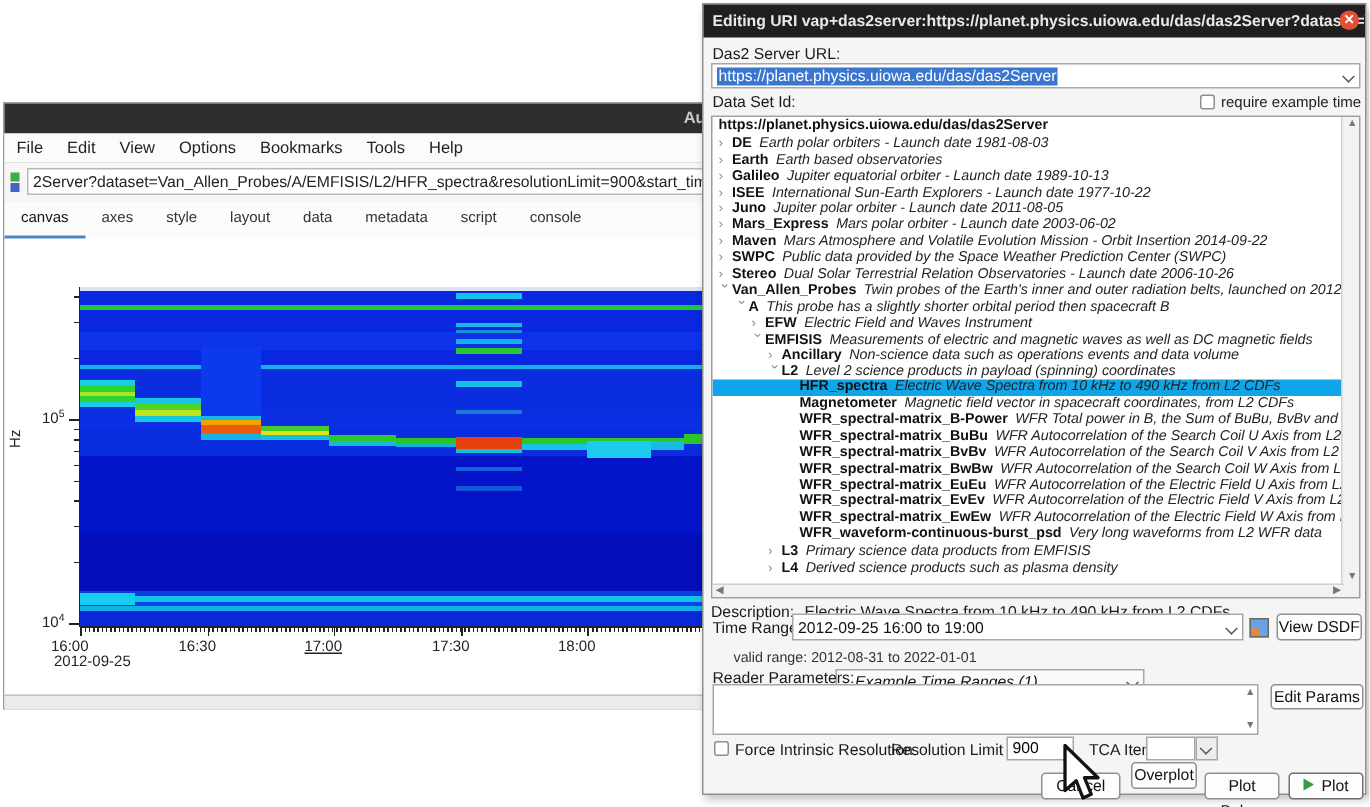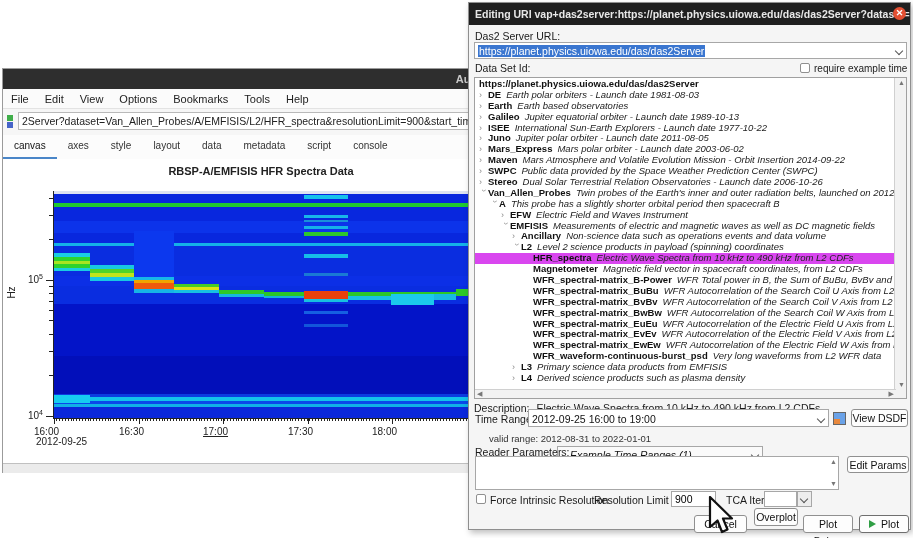--- a/index.html
+++ b/index.html
@@ -44,21 +44,21 @@
   .chev{position:absolute;right:4px;top:5px;width:5px;height:5px;border:solid #555;border-width:0 1px 1px 0;transform:rotate(45deg);}
   .sel-text{background:#3a76d0;color:#fff;padding:0 1px;}
   .checkbox{width:10px;height:10px;background:#fff;border:1px solid #8f8f8f;border-radius:2px;box-sizing:border-box;}
   .btn{background:#fdfdfd;border:1px solid #909090;border-radius:3px;font-size:10.5px;color:#111;
        text-align:center;box-sizing:border-box;}
   .tree{left:5px;top:74px;width:433px;height:322px;background:#fff;border:1px solid #a0a0a0;box-sizing:border-box;overflow:hidden;}
   .tree-rows{position:absolute;left:0;top:1px;width:420px;}
   .tree-row{position:relative;height:10.9px;line-height:10.9px;font-size:9.5px;white-space:nowrap;color:#111;}
   .tree-row .nm{font-weight:bold;}
   .tree-row .ds{font-style:italic;color:#222;margin-left:5px;}
-  .tree-row.selected{background:#d946ef;}
+  .tree-row.selected{background:#0ea5e9;}
   .tree-row .arrow{display:inline-block;width:9px;color:#8a8a8a;font-size:9px;}
   .tree-row .arrow.open{transform:rotate(90deg);}
   .vscroll{position:absolute;right:0;top:0;width:12px;height:100%;background:#f2f2f2;border-left:1px solid #d0d0d0;box-sizing:border-box;}
   .hscroll{position:absolute;left:0;bottom:0;width:421px;height:9px;background:#f2f2f2;border-top:1px solid #d0d0d0;box-sizing:border-box;}
   .scroll-arrow{position:absolute;font-size:7px;color:#777;line-height:8px;}
   .texta{left:6px;top:453px;width:364px;height:34px;background:#fff;border:1px solid #a7a7a7;box-sizing:border-box;}
   .play{display:inline-block;width:0;height:0;border-left:7px solid #2f9e44;border-top:4.5px solid transparent;
         border-bottom:4.5px solid transparent;margin-right:5px;position:relative;top:0px;}
   .tr-icon{width:13px;height:13px;border:1px solid #666;box-sizing:border-box;background:#6aa2e8;}
   .tr-icon::after{content:"";position:absolute;left:0;bottom:0;width:6px;height:5px;background:#e8883c;}
@@ -74,21 +74,20 @@
   <div class="abs ap-menubar"><span class="menu-item">File</span><span class="menu-item">Edit</span><span class="menu-item">View</span><span class="menu-item">Options</span><span class="menu-item">Bookmarks</span><span class="menu-item">Tools</span><span class="menu-item">Help</span></div>
   <div class="abs ap-urlrow">
     <div class="abs url-icon">
         <span class="sq1"></span>
         <span class="sq2"></span>
       </div>
     <input class="ap-url" readonly="" value="2Server?dataset=Van_Allen_Probes/A/EMFISIS/L2/HFR_spectra&amp;resolutionLimit=900&amp;start_time=2012-09-25T16.00.00.000Z&amp;end_t" style="">
   </div>
   <div class="abs ap-tabs"><span class="tab selected">canvas</span><span class="tab">axes</span><span class="tab">style</span><span class="tab">layout</span><span class="tab">data</span><span class="tab">metadata</span><span class="tab">script</span><span class="tab">console</span></div>
   <div class="abs ap-canvas">
-    <div class="abs plot-title">RBSP-A/EMFISIS HFR Spectra Data</div>
     <div class="abs hz-label">Hz</div>
     <svg id="spectro" class="abs" style="left:43px;top:32px" width="423" height="233" viewBox="-7 0 423 233" shape-rendering="crispEdges">
         <rect x="0" y="0" width="416" height="227" fill="#0213c6"></rect>
         <rect x="0" y="3" width="416" height="52" fill="#0827de"></rect>
         <rect x="0" y="55" width="416" height="58" fill="#0a2de0"></rect>
         <rect x="0" y="30" width="416" height="12" fill="#0c33ea"></rect>
         <rect x="0" y="85" width="416" height="10" fill="#0c2fe6"></rect>
         <rect x="0" y="113" width="416" height="52" fill="#0314c8"></rect>
         <rect x="0" y="165" width="416" height="38" fill="#020fba"></rect>
         <rect x="0" y="0" width="416" height="3" fill="#dde3f2"></rect>

